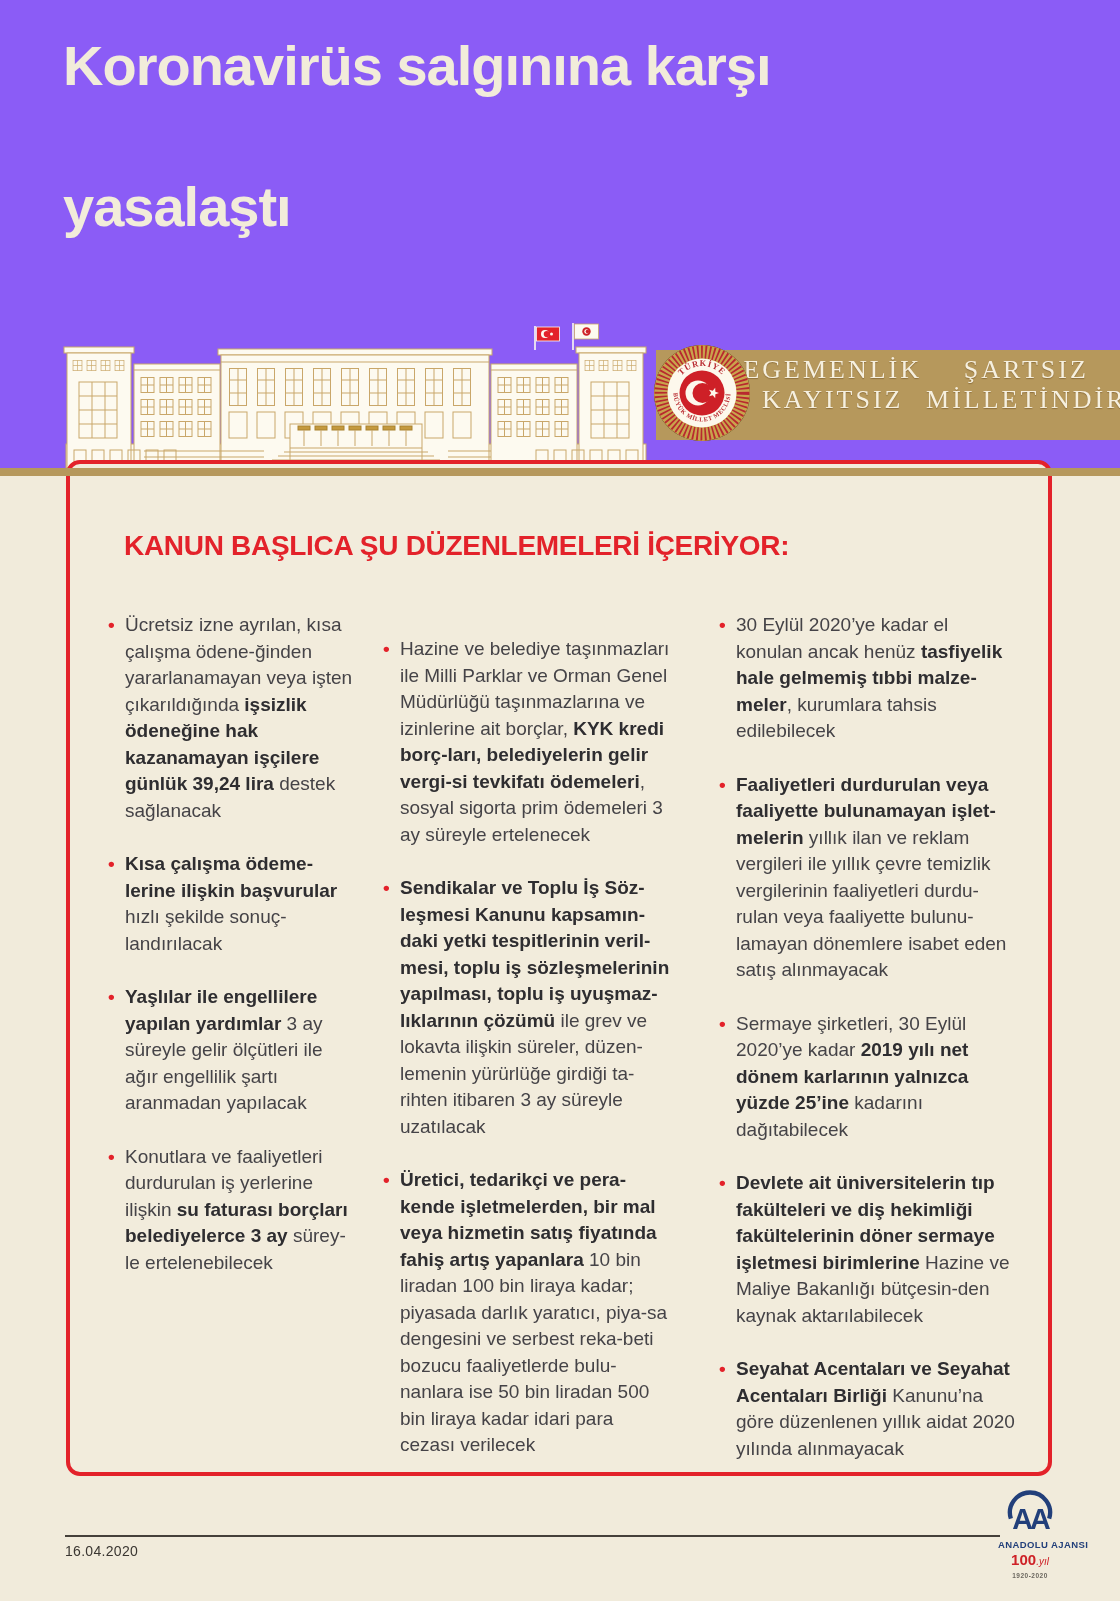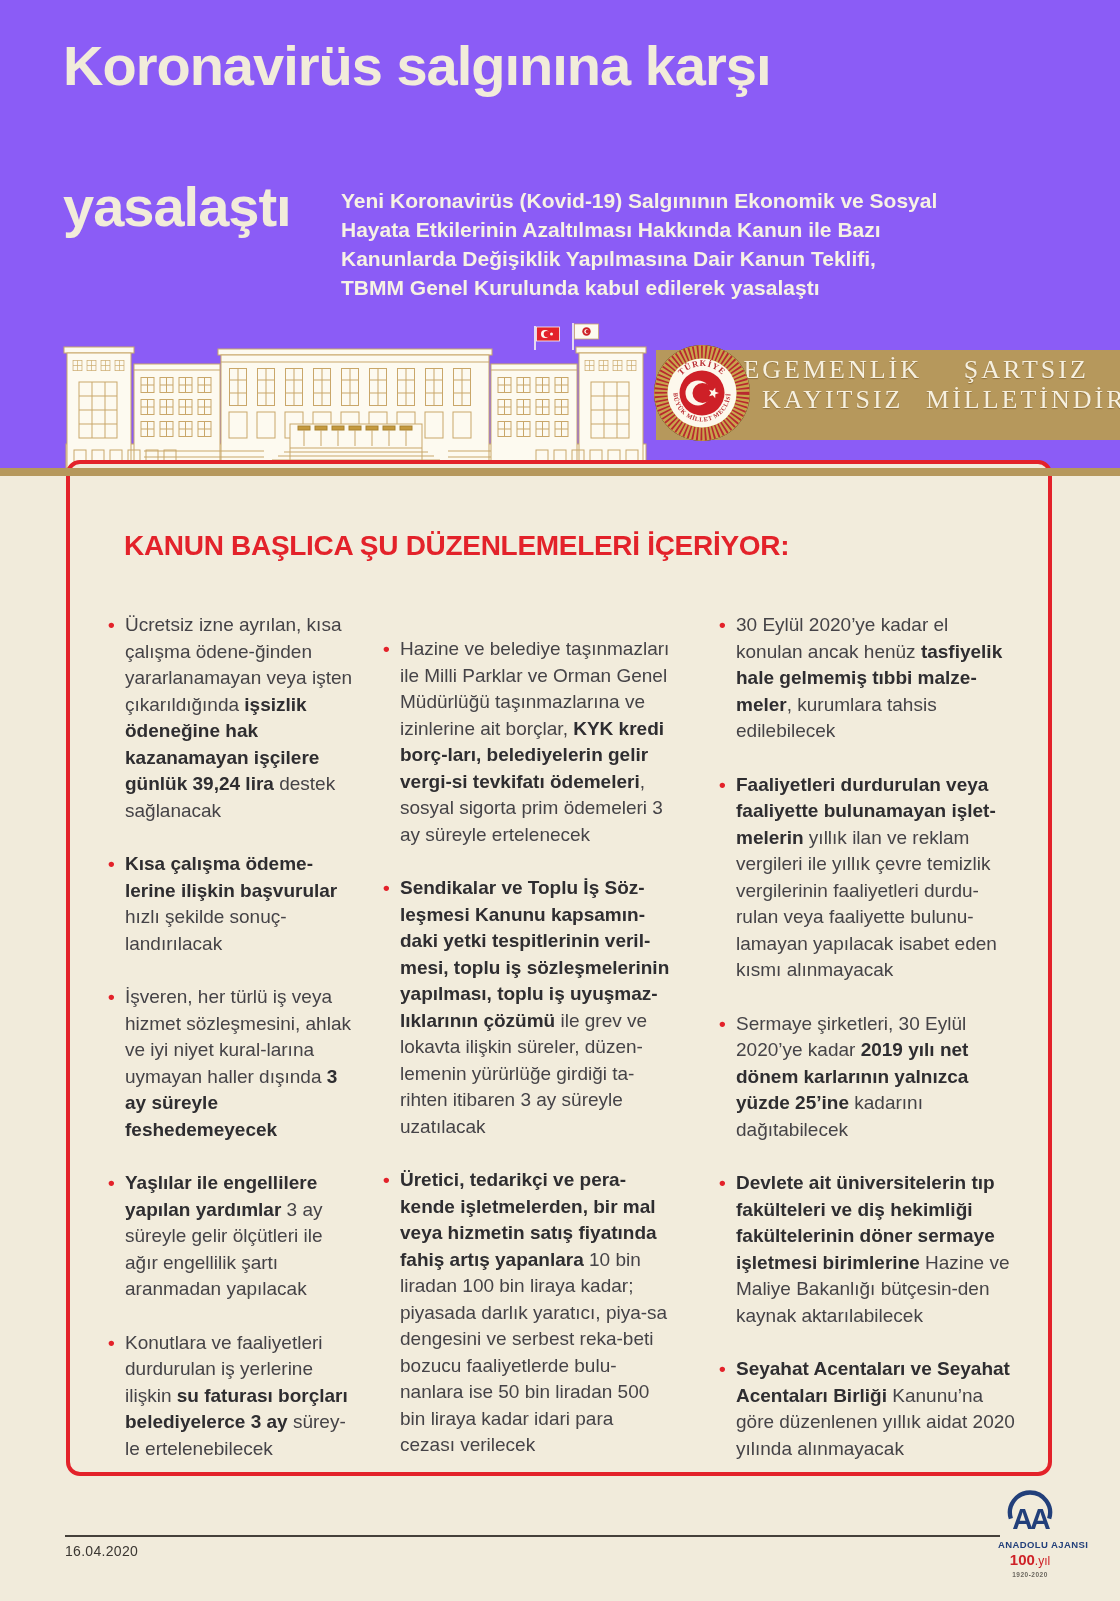--- a/index.html
+++ b/index.html
@@ -39,30 +39,29 @@
   .col2{left:383px;top:636px;width:287px;}
   .col3{left:719px;top:612px;width:298px;}
 
   
   .footer-rule{left:65px;top:1535px;width:935px;height:2px;background:#45403a;z-index:2;}
   .footer-date{left:65px;top:1543px;font-size:14px;color:#3a3631;letter-spacing:.3px;}
   .aa{left:998px;top:1490px;width:64px;text-align:center;}
   .aa-name{color:#223f7a;font-weight:700;font-size:9.5px;letter-spacing:.4px;
            margin-top:1px;white-space:nowrap;}
   .centennial{color:#ce2127;font-weight:700;font-size:15px;line-height:14px;margin-top:3px;}
-  .centennial .yil{font-size:12px;font-weight:400;}
+  .centennial .yil{font-style:italic;font-size:10px;font-weight:400;}
   .years{color:#6b675f;font-size:6.5px;letter-spacing:.5px;}
 </style>
 </head>
 <body>
 
 <div class="abs hero">
   <div class="abs title t1">Koronavirüs salgınına karşı</div>
   <div class="abs title t3">yasalaştı</div>
-  <div class="abs subtitle">Yeni Koronavirüs (Kovid-19) Salgınının Ekonomik ve Sosyal Hayata Etkilerinin Azaltılması Hakkında Kanun ile Bazı Kanunlarda Değişiklik Yapılmasına Dair Kanun Teklifi, TBMM Genel Kurulunda kabul edilerek yasalaştı</div>
 
   <svg class="abs parliament" width="600" height="152" viewBox="0 0 600 152">
     <g stroke="#c9a76a" stroke-width="1" fill="#fdfaf0">
       <defs>
         <symbol id="w4" viewBox="0 0 14 16">
             <rect x="0.5" y="0.5" width="13" height="15" fill="none"></rect>
             <line x1="7" y1="0.5" x2="7" y2="15.5"></line>
             <line x1="0.5" y1="8" x2="13.5" y2="8"></line>
           </symbol>
         <symbol id="wt" viewBox="0 0 18 38">
@@ -247,32 +246,31 @@
 </div>
 
 <div class="abs panel"></div>
 <div class="abs gold-divider"></div>
 
 <div class="abs section-header">KANUN BAŞLICA ŞU DÜZENLEMELERİ İÇERİYOR:</div>
 
 <div class="abs col col1">
     <div class="bullet"><span>Ücretsiz izne ayrılan, kısa çalışma ödene-ğinden yararlanamayan veya işten çıkarıldığında </span><span class="b">işsizlik ödeneğine hak kazanamayan işçilere günlük 39,24 lira</span><span> destek sağlanacak</span></div>
     <div class="bullet"><span class="b">Kısa çalışma ödeme-lerine ilişkin başvurular</span><span> hızlı şekilde sonuç-landırılacak</span></div>
-    <div class="bullet"><span>İşveren, her türlü iş veya hizmet sözleşmesini, ahlak ve iyi niyet kural-larına uymayan haller dışında </span><span class="b">3 ay süreyle feshedemeyecek</span></div>
     <div class="bullet"><span class="b">Yaşlılar ile engellilere yapılan yardımlar</span><span> 3 ay süreyle gelir ölçütleri ile ağır engellilik şartı aranmadan yapılacak</span></div>
     <div class="bullet"><span>Konutlara ve faaliyetleri durdurulan iş yerlerine ilişkin </span><span class="b">su faturası borçları belediyelerce 3 ay</span><span> sürey-le ertelenebilecek</span></div>
   </div>
 <div class="abs col col2">
     <div class="bullet"><span>Hazine ve belediye taşınmazları ile Milli Parklar ve Orman Genel Müdürlüğü taşınmazlarına ve izinlerine ait borçlar, </span><span class="b">KYK kredi borç-ları, belediyelerin gelir vergi-si tevkifatı ödemeleri</span><span>, sosyal sigorta prim ödemeleri 3 ay süreyle ertelenecek</span></div>
     <div class="bullet"><span class="b">Sendikalar ve Toplu İş Söz-leşmesi Kanunu kapsamın-daki yetki tespitlerinin veril-mesi, toplu iş sözleşmelerinin yapılması, toplu iş uyuşmaz-lıklarının çözümü</span><span> ile grev ve lokavta ilişkin süreler, düzen-lemenin yürürlüğe girdiği ta-rihten itibaren 3 ay süreyle uzatılacak</span></div>
     <div class="bullet"><span class="b">Üretici, tedarikçi ve pera-kende işletmelerden, bir mal veya hizmetin satış fiyatında fahiş artış yapanlara</span><span> 10 bin liradan 100 bin liraya kadar; piyasada darlık yaratıcı, piya-sa dengesini ve serbest reka-beti bozucu faaliyetlerde bulu-nanlara ise 50 bin liradan 500 bin liraya kadar idari para cezası verilecek</span></div>
   </div>
 <div class="abs col col3">
     <div class="bullet"><span>30 Eylül 2020’ye kadar el konulan ancak henüz </span><span class="b">tasfiyelik hale gelmemiş tıbbi malze-meler</span><span>, kurumlara tahsis edilebilecek</span></div>
-    <div class="bullet"><span class="b">Faaliyetleri durdurulan veya faaliyette bulunamayan işlet-melerin</span><span> yıllık ilan ve reklam vergileri ile yıllık çevre temizlik vergilerinin faaliyetleri durdu-rulan veya faaliyette bulunu-lamayan yapılacak isabet eden kısmı alınmayacak</span></div>
+    <div class="bullet"><span class="b">Faaliyetleri durdurulan veya faaliyette bulunamayan işlet-melerin</span><span> yıllık ilan ve reklam vergileri ile yıllık çevre temizlik vergilerinin faaliyetleri durdu-rulan veya faaliyette bulunu-lamayan dönemlere isabet eden satış alınmayacak</span></div>
     <div class="bullet"><span>Sermaye şirketleri, 30 Eylül 2020’ye kadar </span><span class="b">2019 yılı net dönem karlarının yalnızca yüzde 25’ine</span><span> kadarını dağıtabilecek</span></div>
     <div class="bullet"><span class="b">Devlete ait üniversitelerin tıp fakülteleri ve diş hekimliği fakültelerinin döner sermaye işletmesi birimlerine</span><span> Hazine ve Maliye Bakanlığı bütçesin-den kaynak aktarılabilecek</span></div>
     <div class="bullet"><span class="b">Seyahat Acentaları ve Seyahat Acentaları Birliği</span><span> Kanunu’na göre düzenlenen yıllık aidat 2020 yılında alınmayacak</span></div>
   </div>
 
 <div class="abs footer-rule"></div>
 <div class="abs footer-date">16.04.2020</div>
 
 <div class="abs aa">
   <svg width="58" height="44" viewBox="0 0 60 46">

